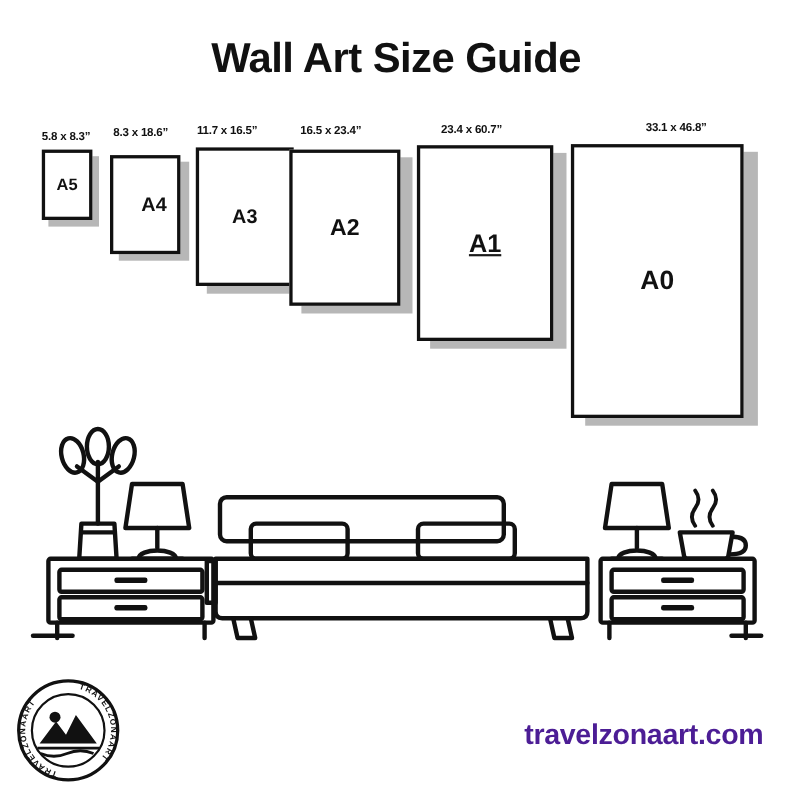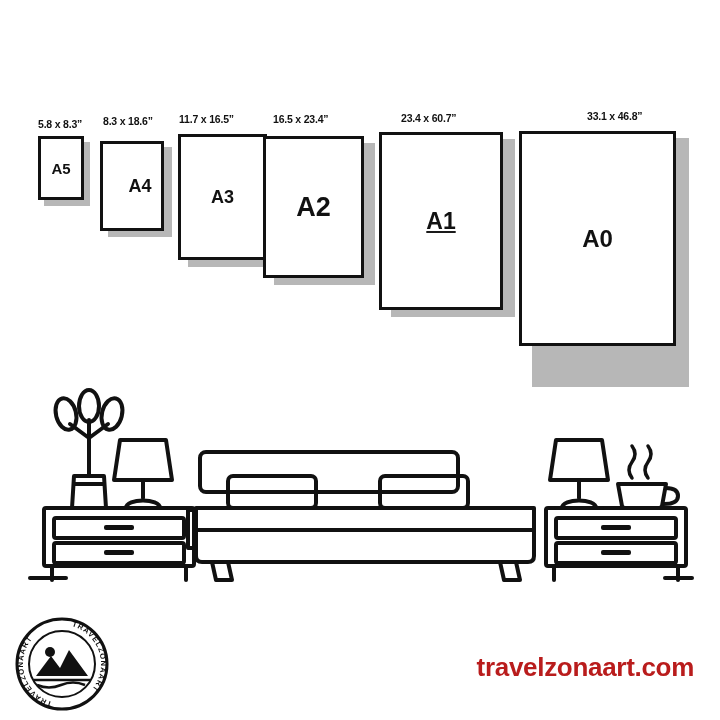--- a/index.html
+++ b/index.html
@@ -95,29 +95,30 @@
     top: 8px;
     width: 96px;
     height: 96px;
   }
   #site {
     position: absolute;
     right: 26px;
     top: 44px;
     font-size: 26px;
     font-weight: bold;
-    color: #b91c1c;
+    color: #4c1d95;
     letter-spacing: -0.3px;
   }
 </style>
 </head>
 <body>
 
 <div id="stage">
 
+  <div id="title">Wall Art Size Guide</div>
 
   <div id="frames">
 
     <div class="frame-group" style="left:38px; top:118px;">
       <div class="frame-label" style="left:0px; top:0px;">5.8 x 8.3”</div>
       <div class="frame-shadow" style="left:6px; top:24px; width:46px; height:64px;"></div>
       <div class="frame-box" style="left:0px; top:18px; width:46px; height:64px;">
         <span class="frame-name" style="font-size:15px;">A5</span>
       </div>
     </div>
@@ -135,36 +136,36 @@
       <div class="frame-shadow" style="left:10px; top:28px; width:89px; height:126px;"></div>
       <div class="frame-box" style="left:0px; top:21px; width:89px; height:126px;">
         <span class="frame-name" style="font-size:18px;">A3</span>
       </div>
     </div>
 
     <div class="frame-group" style="left:263px; top:113px;">
       <div class="frame-label" style="left:10px; top:0px;">16.5 x 23.4”</div>
       <div class="frame-shadow" style="left:11px; top:30px; width:101px; height:142px;"></div>
       <div class="frame-box" style="left:0px; top:23px; width:101px; height:142px;">
-        <span class="frame-name" style="font-size:27px;">A2</span>
+        <span class="frame-name" style="font-size:21px;">A2</span>
       </div>
     </div>
 
     <div class="frame-group" style="left:379px; top:112px;">
       <div class="frame-label" style="left:22px; top:0px;">23.4 x 60.7”</div>
       <div class="frame-shadow" style="left:12px; top:27px; width:124px; height:178px;"></div>
       <div class="frame-box" style="left:0px; top:20px; width:124px; height:178px;text-decoration:underline;">
         <span class="frame-name" style="font-size:23px;">A1</span>
       </div>
     </div>
 
     <div class="frame-group" style="left:519px; top:110px;">
       <div class="frame-label" style="left:36px; top:0px;margin-left:32px;">33.1 x 46.8”</div>
       <div class="frame-shadow" style="left:13px; top:28px; width:157px; height:249px;"></div>
-      <div class="frame-box" style="left:0px; top:21px; width:157px; height:215px;">
+      <div class="frame-box" style="left:0px; top:21px; width:157px; height:249px;">
         <span class="frame-name" style="font-size:24px;">A0</span>
       </div>
     </div>
 
   </div>
 
   <div id="scene">
     <svg width="720" height="230" viewBox="0 0 720 230" xmlns="http://www.w3.org/2000/svg">
       <g fill="none" stroke="#111111" stroke-width="4" stroke-linecap="round" stroke-linejoin="round">
 

